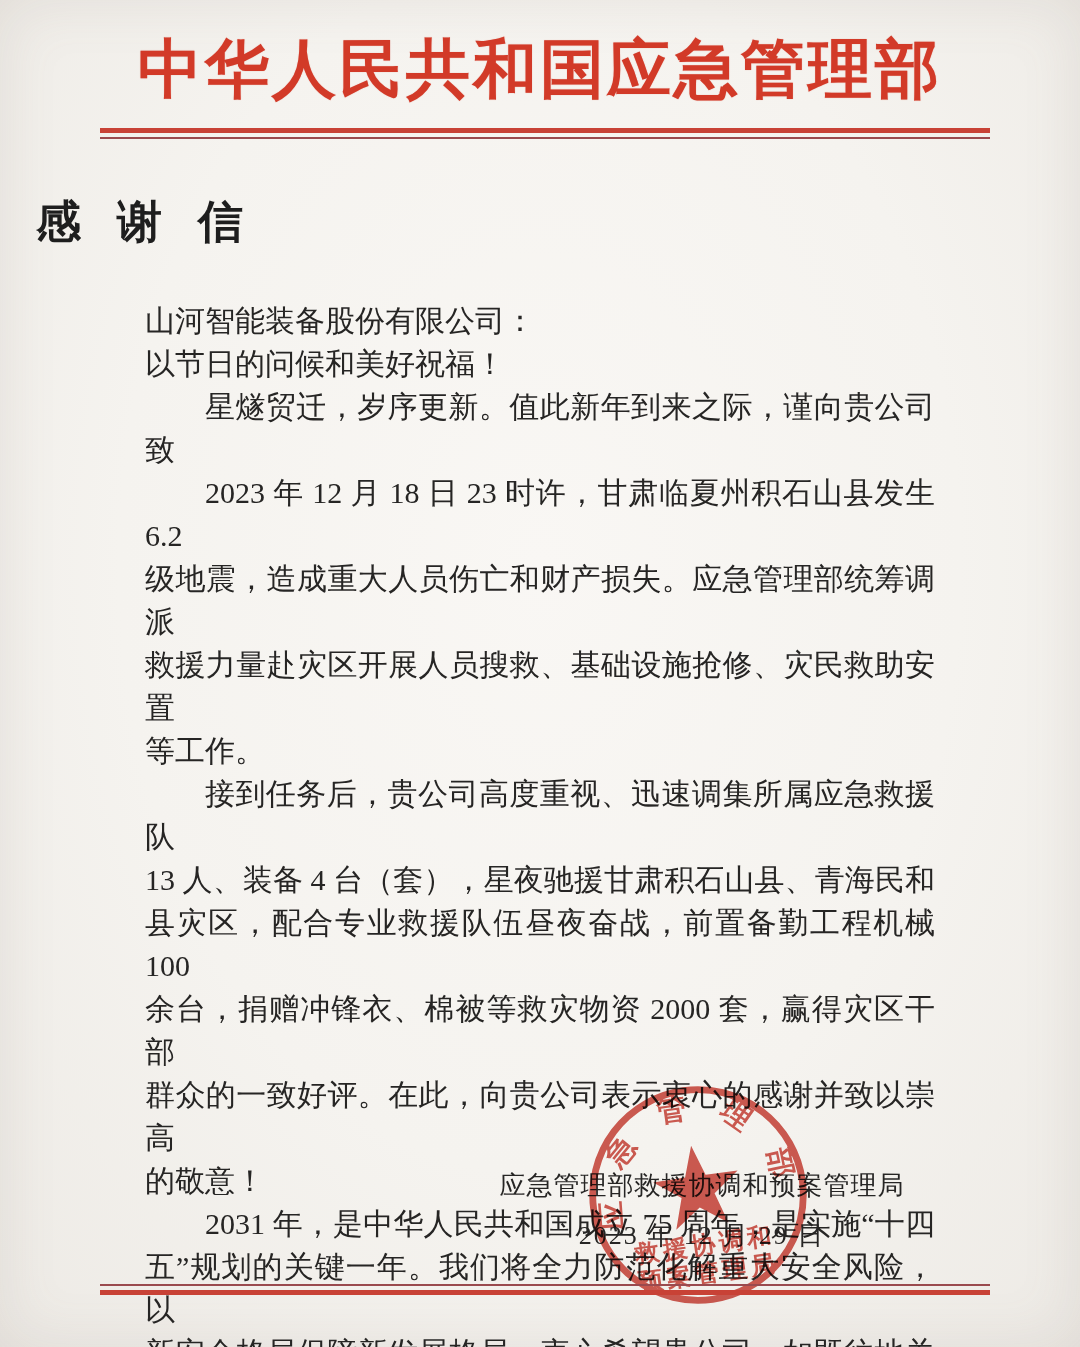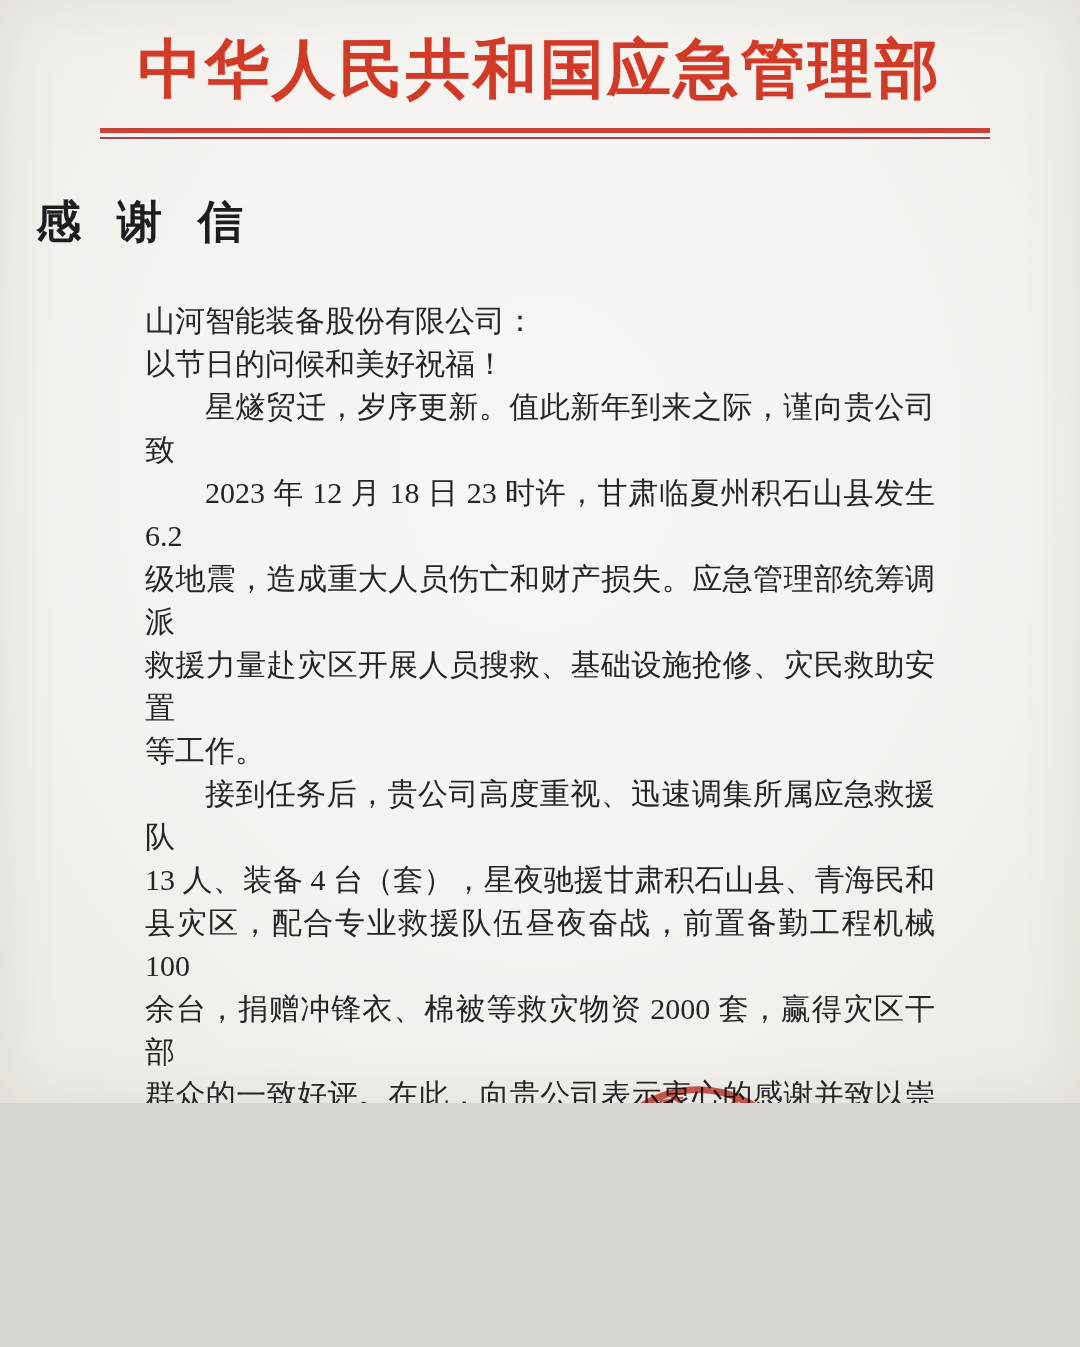--- a/index.html
+++ b/index.html
@@ -2,21 +2,21 @@
 <html><head>
 <meta charset="utf-8">
 <style>
   html,body{margin:0;padding:0;}
   body{
     font-family:"Liberation Serif","DejaVu Serif",serif;
     background:#d8d5d0;
   }
   .page{
     position:relative;
-    width:1080px;height:1103px;
+    width:1080px;height:1347px;
     margin:0 auto;
     background:radial-gradient(ellipse at 50% 42%, #f9f7f4 0%, #f5f3ef 55%, #edeae5 100%);
     overflow:hidden;
     box-shadow:inset 0 0 60px rgba(120,110,100,0.12);
   }
   
   .letterhead{
     position:absolute;top:26px;left:0;width:100%;
     text-align:center;
     font-size:64px;font-weight:700;

